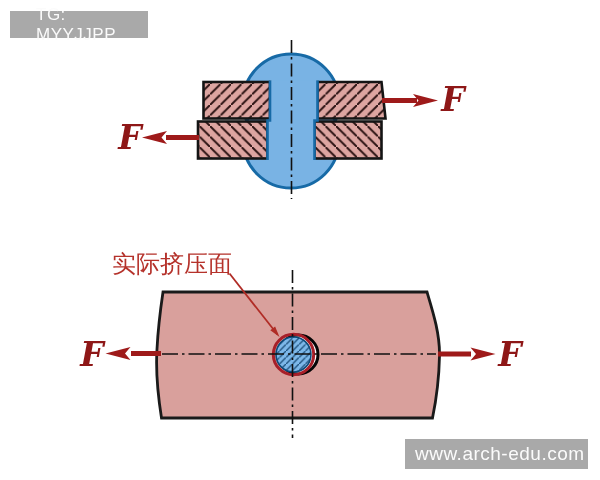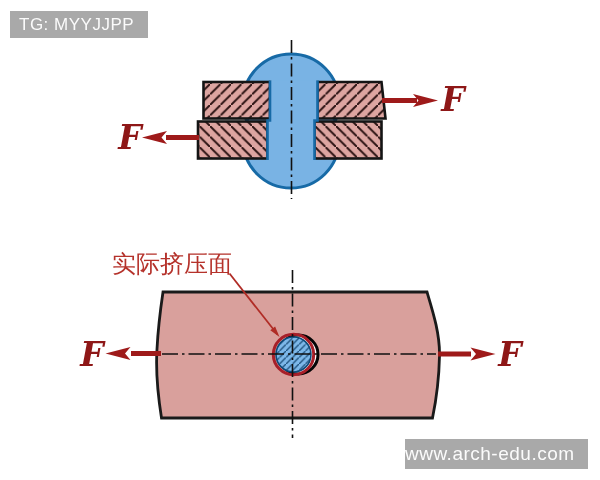--- a/index.html
+++ b/index.html
@@ -5,22 +5,22 @@
   html,body{margin:0;padding:0;background:#ffffff;}
   body{width:600px;height:480px;position:relative;overflow:hidden;
        font-family:"Liberation Sans",sans-serif;}
   #stage{position:absolute;left:0;top:0;width:600px;height:480px;}
   .watermark{
     position:absolute;background:#a9a9a9;color:#fbfbfb;
     font-family:"Liberation Sans",sans-serif;
     display:flex;align-items:center;box-sizing:border-box;
     letter-spacing:0.5px;
   }
-  #wm-top{left:10px;top:11px;width:138px;height:27px;font-size:17px;padding-left:9px;}
-  #wm-bottom{left:405px;top:439px;width:183px;height:30px;font-size:19px;}
+  #wm-top{left:10px;top:11px;width:138px;height:27px;font-size:17px;padding-left:26px;}
+  #wm-bottom{left:405px;top:439px;width:183px;height:30px;font-size:19px;padding-left:10px;}
   .force-label{
     font-family:"DejaVu Serif","Liberation Serif",serif;
     font-style:italic;font-weight:bold;
   }
   .cjk-label{font-family:"DejaVu Serif","DejaVu Sans",serif;}
 </style>
 </head>
 <body>
 
 <svg id="stage" viewBox="0 0 600 480" xmlns="http://www.w3.org/2000/svg">

